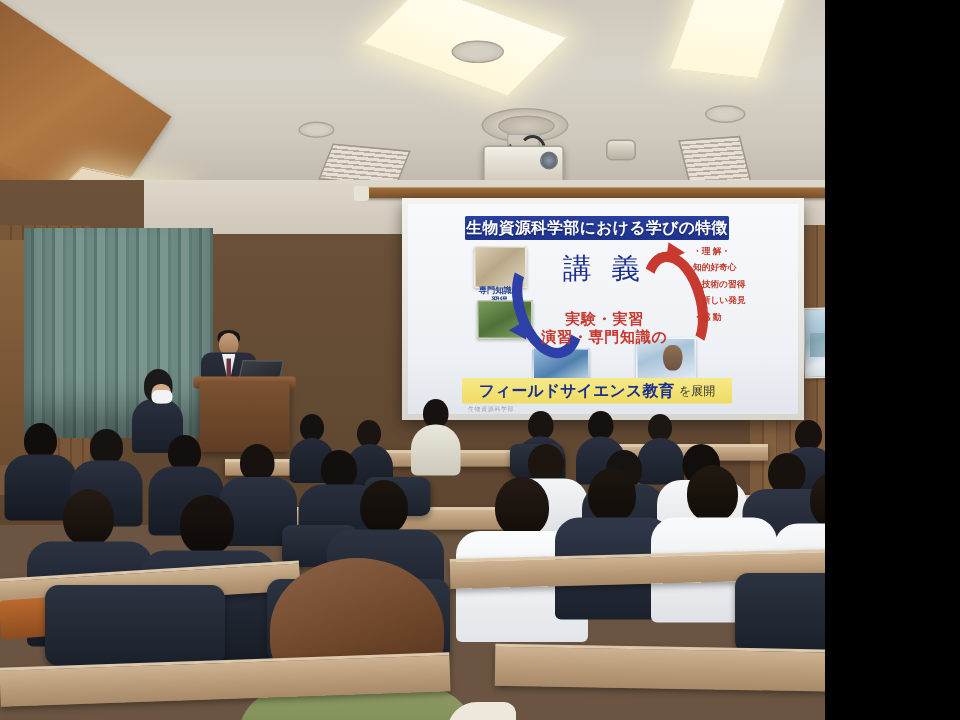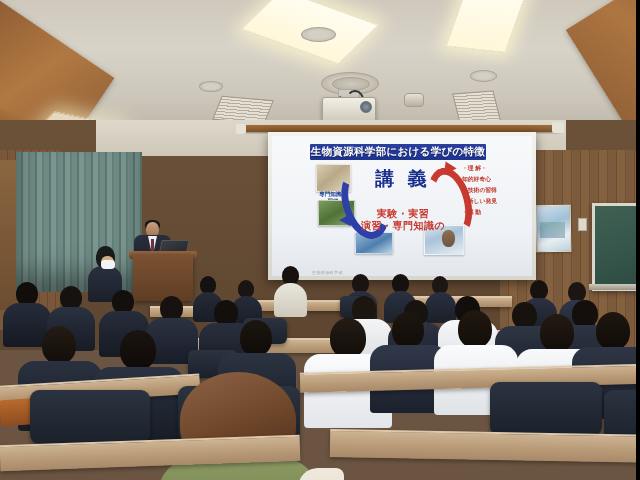--- a/index.html
+++ b/index.html
@@ -1,18 +1,18 @@
 <!DOCTYPE html>
 <html><head>
 <meta charset="utf-8">
 <title>Lecture Hall Presentation</title>
 <style>
   html,body{margin:0;padding:0;background:#000;}
   #scene{
-    position:relative;width:636px;height:480px;overflow:hidden;
+    position:relative;width:550px;height:480px;overflow:hidden;
     font-family:"Liberation Sans","DejaVu Sans",sans-serif;
     background:#6b5542;
   }
   .abs{position:absolute;}
 
   
   #ceiling{left:0;top:0;width:640px;height:138px;
     background:linear-gradient(#cfc9bd 0%,#d8d3c8 35%,#cdc7bb 70%,#b9b2a5 100%);}
   
   #beam-left{left:-10px;top:-6px;width:150px;height:190px;
@@ -128,21 +128,21 @@
     border:7px solid #c8392f;border-left-color:transparent;border-bottom-color:transparent;
     border-radius:50%;transform:rotate(-14deg);}
   #arrow-blue-head{left:341px;top:216px;width:0;height:0;
     border-left:7px solid transparent;border-right:7px solid transparent;
     border-top:11px solid #2f3fa8;transform:rotate(-30deg);}
   #arrow-red-head{left:441px;top:161px;width:0;height:0;
     border-left:7px solid transparent;border-right:7px solid transparent;
     border-bottom:11px solid #c8392f;transform:rotate(-25deg);}
 
   #kougi{left:368px;top:166px;width:70px;text-align:center;color:#1b2f8e;
-    font-size:19px;font-weight:bold;letter-spacing:4px;
+    font-size:19px;font-weight:normal;letter-spacing:4px;
     text-shadow:0 1px 2px rgba(255,255,255,.8);}
   #jikken{left:360px;top:208px;width:86px;text-align:center;color:#c8392f;
     font-size:10px;font-weight:bold;line-height:12px;letter-spacing:.5px;}
 
   
   .thumb{border:1px solid #ffffff99;box-shadow:0 1px 2px rgba(0,0,0,.25);}
   #thumb-sketch{left:316px;top:164px;width:33px;height:26px;
     background:linear-gradient(140deg,#d8cdb4,#b9a887 45%,#e0d7c2);}
   #thumb-green{left:318px;top:200px;width:35px;height:24px;
     background:linear-gradient(150deg,#7d9c5e,#4f7238 50%,#8aa96a);}
@@ -307,20 +307,24 @@
   </div>
 
   <div class="abs" id="right-list">
     <div>・理 解・</div>
     <div>知的好奇心</div>
     <div>・技術の習得</div>
     <div>・新しい発見</div>
     <div>・感 動</div>
   </div>
 
+  <div class="abs" id="slide-banner">
+    <span class="big">フィールドサイエンス教育</span>
+    <span class="small">を展開</span>
+  </div>
   <div class="abs" id="slide-footer">生物資源科学部</div>
 
   <div class="abs" id="pres-hair"></div>
   <div class="abs" id="pres-head"></div>
   <div class="abs" id="pres-body"></div>
   <div class="abs" id="pres-shirt"></div>
   <div class="abs" id="pres-tie"></div>
   <div class="abs" id="laptop"></div>
   <div class="abs" id="podium-top"></div>
   <div class="abs" id="podium"></div>

